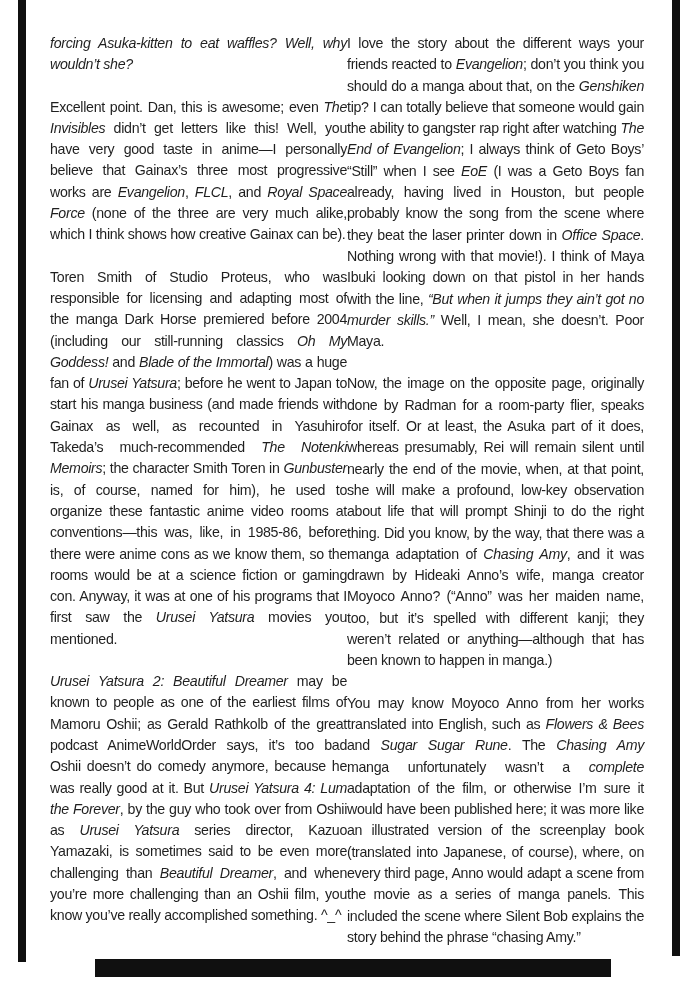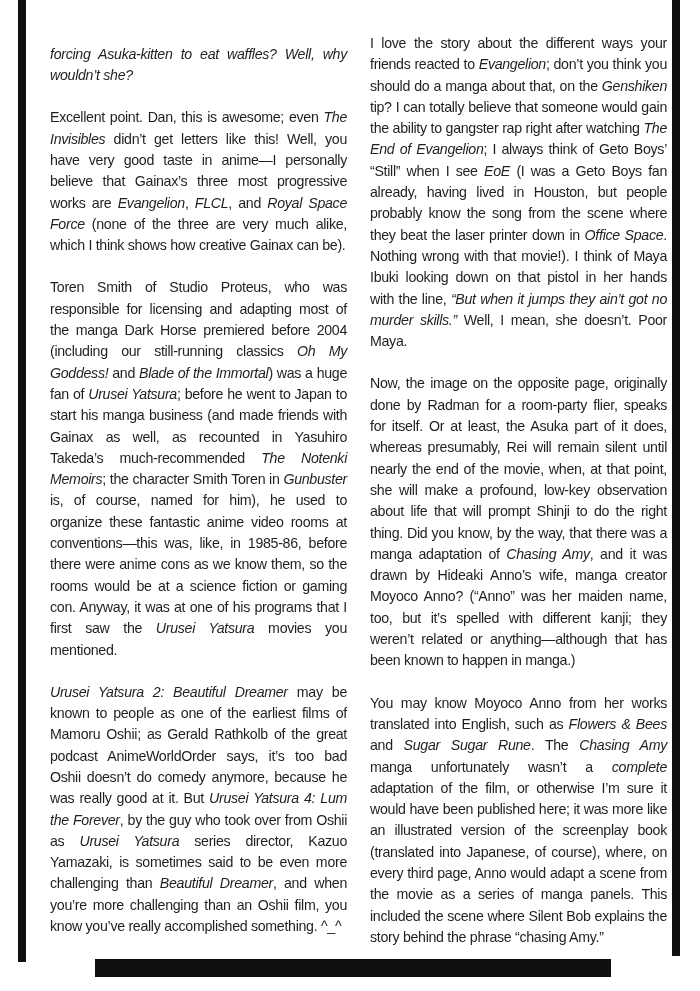--- a/index.html
+++ b/index.html
@@ -10,22 +10,20 @@
     position: relative;
     overflow: hidden;
   }
   .page {
     position: absolute;
     inset: 0;
     padding: 33px 33px 0 50px;
   }
   .columns {
     display: flex;
-    gap: 23px;
-    align-items: center;
   }
   .col {
     width: 297px;
     font-size: 14.2px;
     line-height: 21.3px;
     letter-spacing: -0.3px;
     color: #1f1f1f;
     text-align: justify;
     hyphens: auto;
     -webkit-hyphens: auto;

